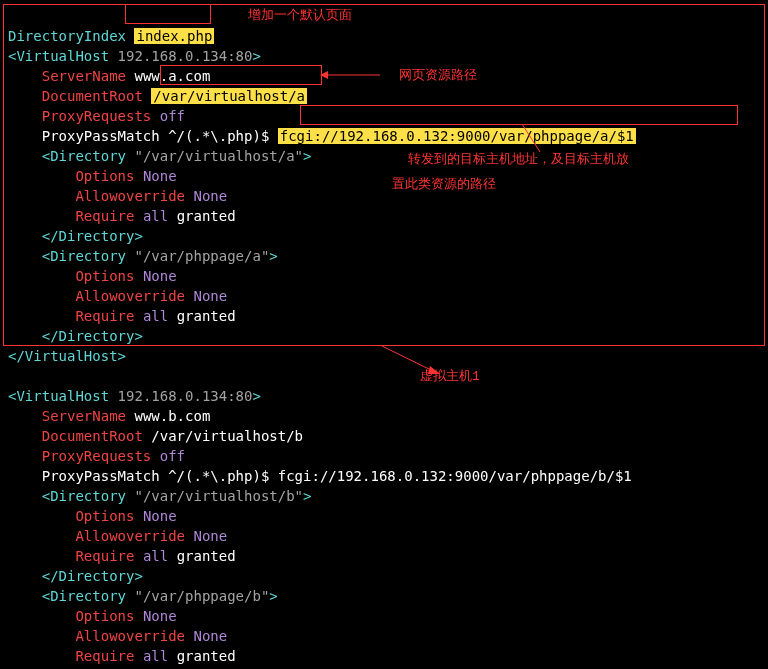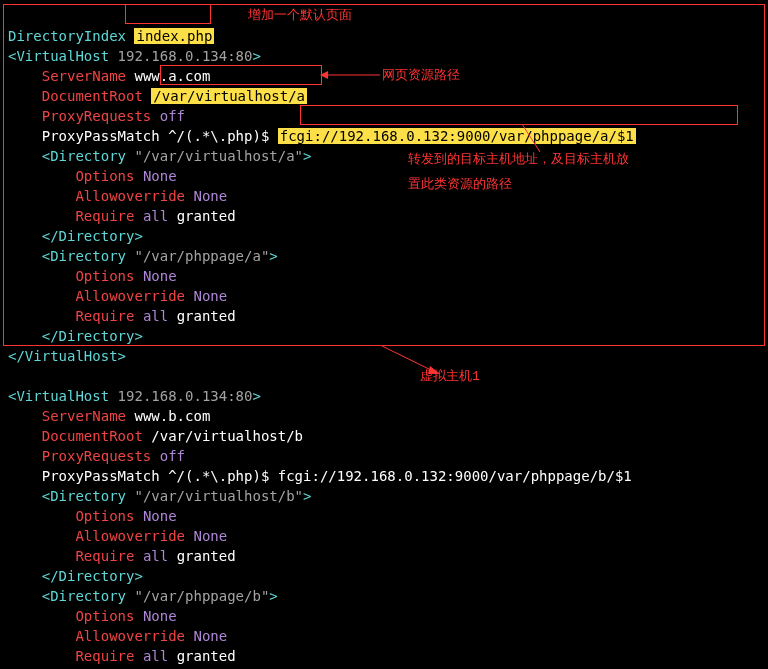--- a/index.html
+++ b/index.html
@@ -84,23 +84,23 @@
 
 
 </div>
 
 <div class="red-box" style="left:125px; top:4px; width:84px; height:18px;"></div>
 <div class="red-box" style="left:3px; top:4px; width:760px; height:340px;"></div>
 <div class="red-box" style="left:160px; top:65px; width:160px; height:18px;"></div>
 <div class="red-box" style="left:300px; top:105px; width:436px; height:18px;"></div>
 
 <div class="annotation" style="left:248px; top:6px;">增加一个默认页面</div>
-<div class="annotation" style="left:382px; top:66px;text-align:center;">网页资源路径</div>
+<div class="annotation" style="left:399px; top:66px;text-align:center;">网页资源路径</div>
 <div class="annotation" style="left:408px; top:150px;">转发到的目标主机地址，及目标主机放</div>
-<div class="annotation" style="left:408px; top:175px;text-align:center;">置此类资源的路径</div>
+<div class="annotation" style="left:392px; top:175px;text-align:center;">置此类资源的路径</div>
 <div class="annotation" style="left:420px; top:367px;">虚拟主机1</div>
 
 <svg class="arrow" style="left:320px; top:66px; width:65px; height:18px;">
   <line x1="60" y1="9" x2="5" y2="9" stroke="#ff3333" stroke-width="1"></line>
   <polygon points="0,9 8,5 8,13" fill="#ff3333"></polygon>
 </svg>
 <svg class="arrow" style="left:520px; top:122px; width:40px; height:35px;">
   <line x1="2" y1="2" x2="20" y2="30" stroke="#ff3333" stroke-width="1"></line>
 </svg>
 <svg class="arrow" style="left:380px; top:344px; width:70px; height:35px;">

